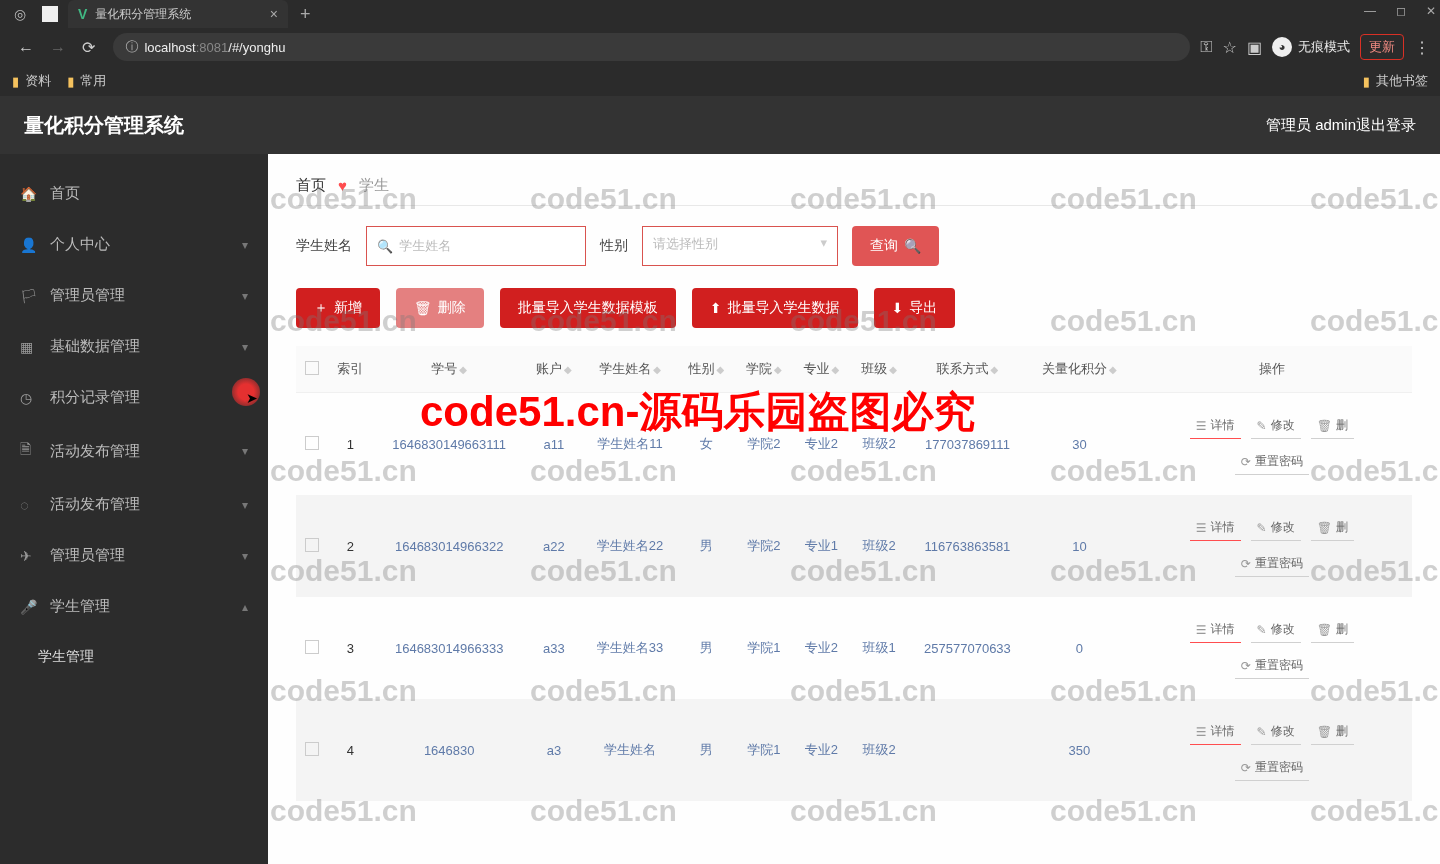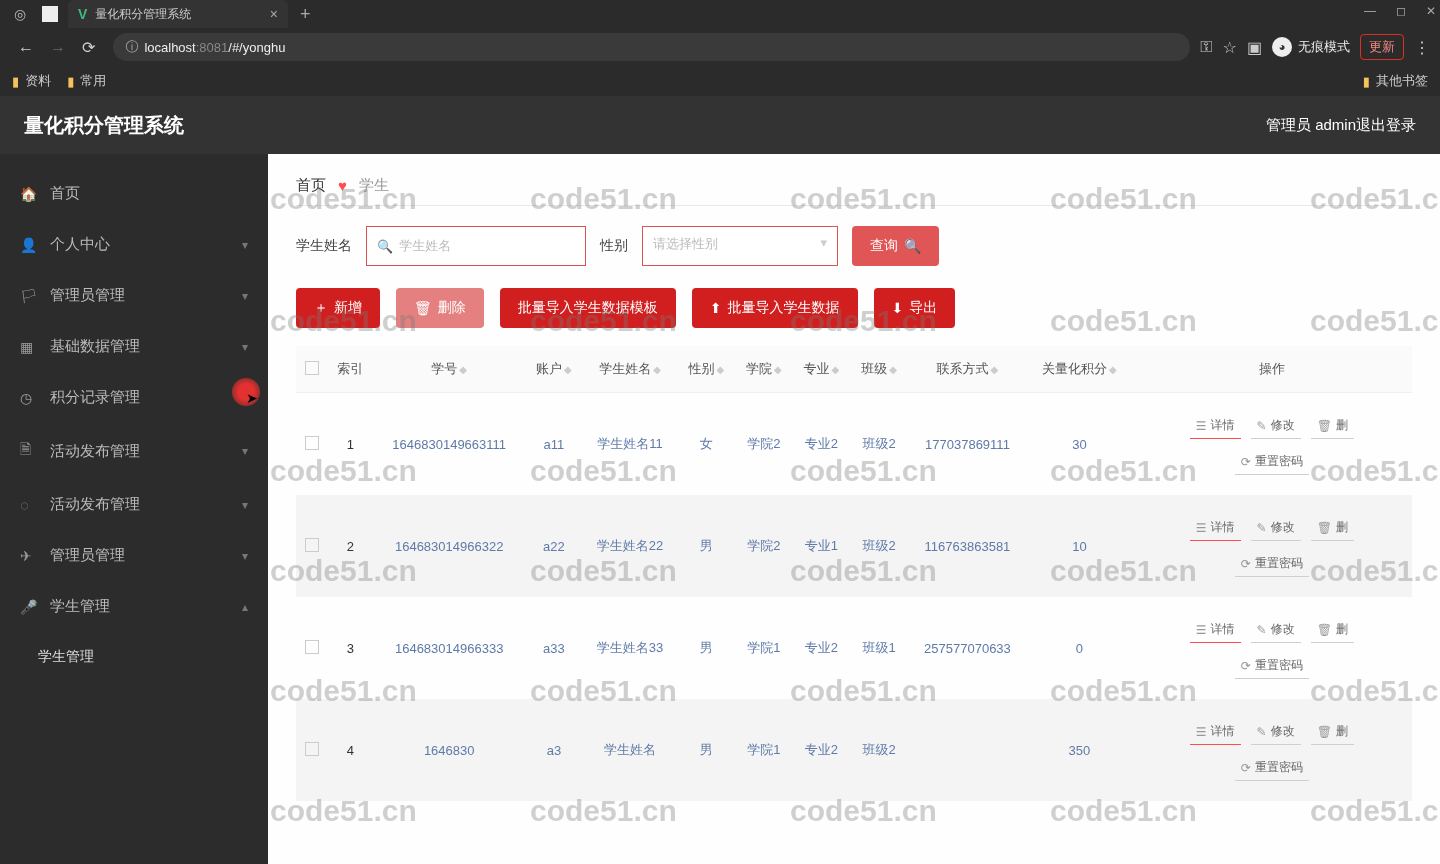--- a/index.html
+++ b/index.html
@@ -392,14 +392,15 @@
                   <span class="op-btn"><span class="op-icon">✎</span>修改</span>
                   <span class="op-btn"><span class="op-icon">🗑</span>删</span>
                   <span class="op-btn"><span class="op-icon">⟳</span>重置密码</span>
                 </div>
               </td>
             </tr>
           </tbody>
       </table>
     </div>
 
+    <span class="wm-red" style="top:230px;left:420px;">code51.cn-源码乐园盗图必究</span>
   </div>
 </div>
 
 </body></html>

